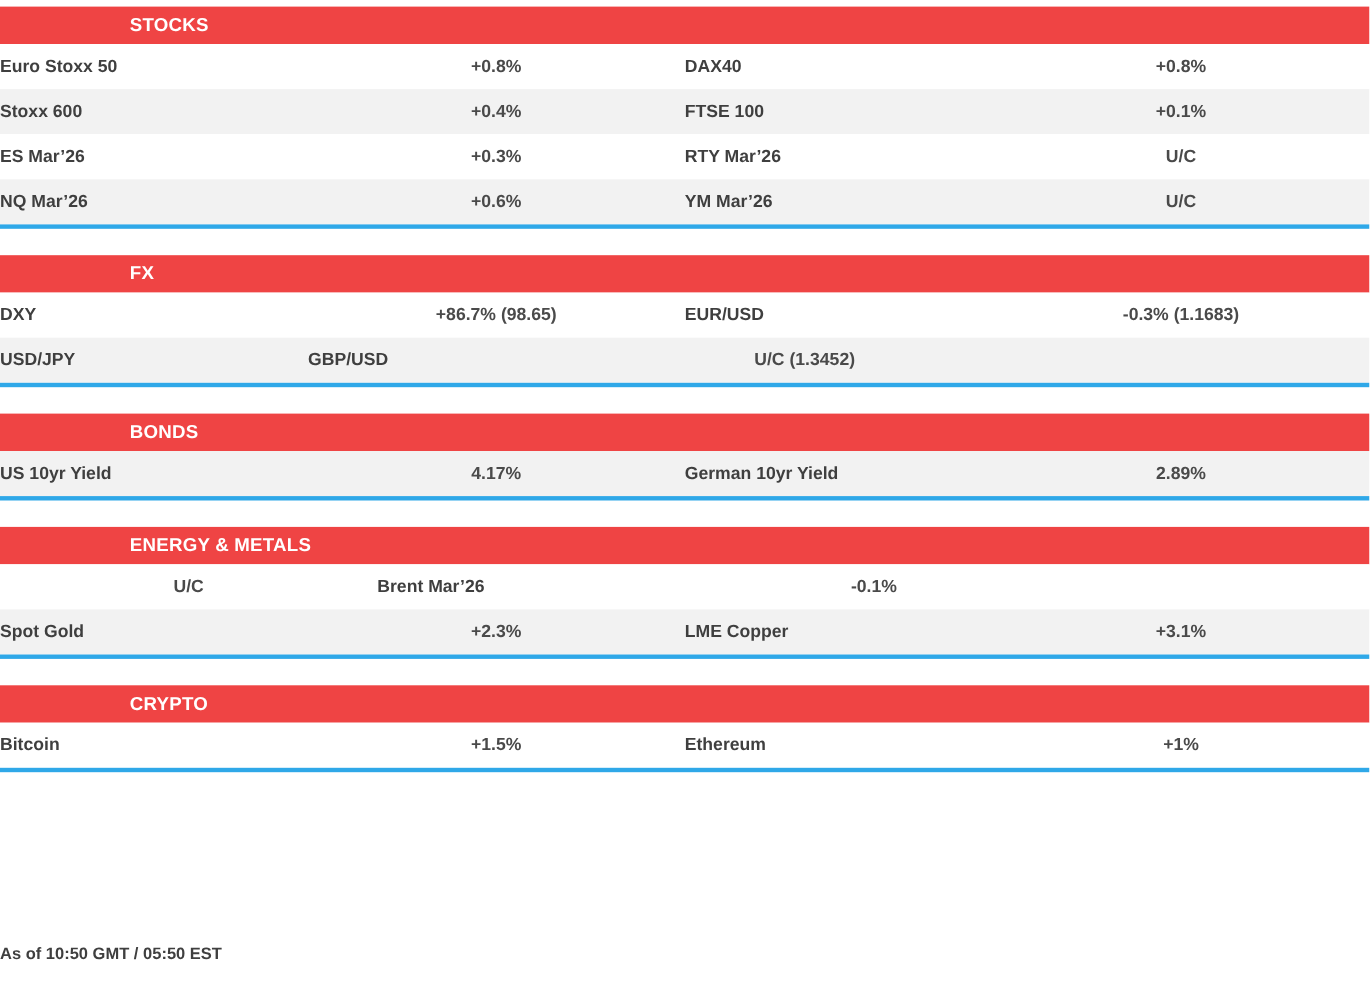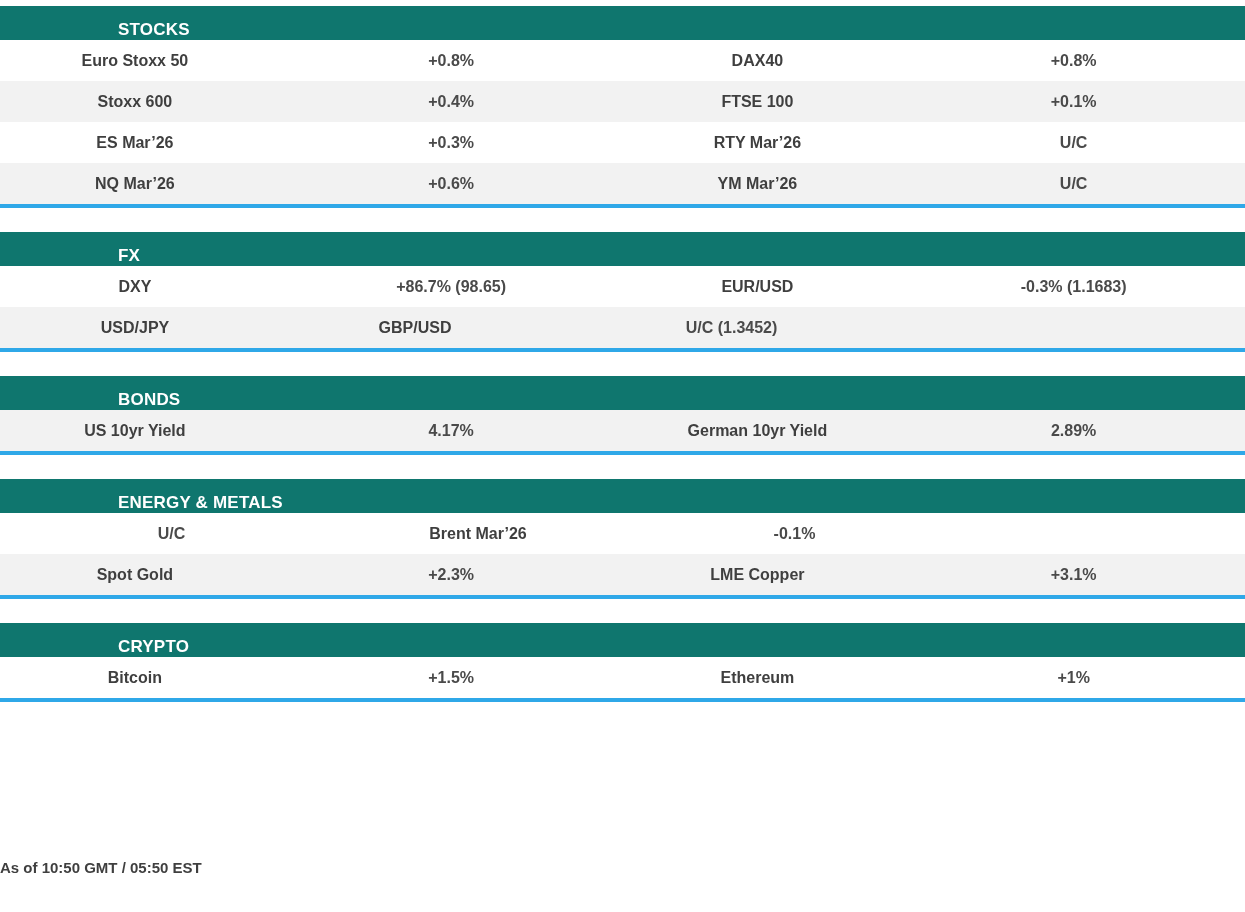--- a/index.html
+++ b/index.html
@@ -19,23 +19,23 @@
     height: 912px;
     position: relative;
     box-sizing: border-box;
     padding: 0;
   }
   .section {
     margin-bottom: 24px;
   }
   .section-header {
     height: 34px;
-    background: #0f766e;
+    background: #ef4444;
     display: flex;
-    align-items: flex-end;
+    align-items: center;
   }
   .section-header .title {
     color: #ffffff;
     font-size: 17px;
     font-weight: bold;
     letter-spacing: 0.2px;
     padding-left: 118px;
   }
   .row {
     display: flex;
@@ -47,21 +47,21 @@
     background: #ffffff;
   }
   .row.even {
     background: #f2f2f2;
   }
   .cell {
     box-sizing: border-box;
   }
   .label {
     width: 280px;
-    text-align: center;
+    text-align: left;
     font-weight: bold;
     color: #3f3f3f;
     padding-right: 10px;
   }
   .value {
     width: 343px;
     text-align: center;
     color: #4a4a4a;
     font-weight: bold;
   }

